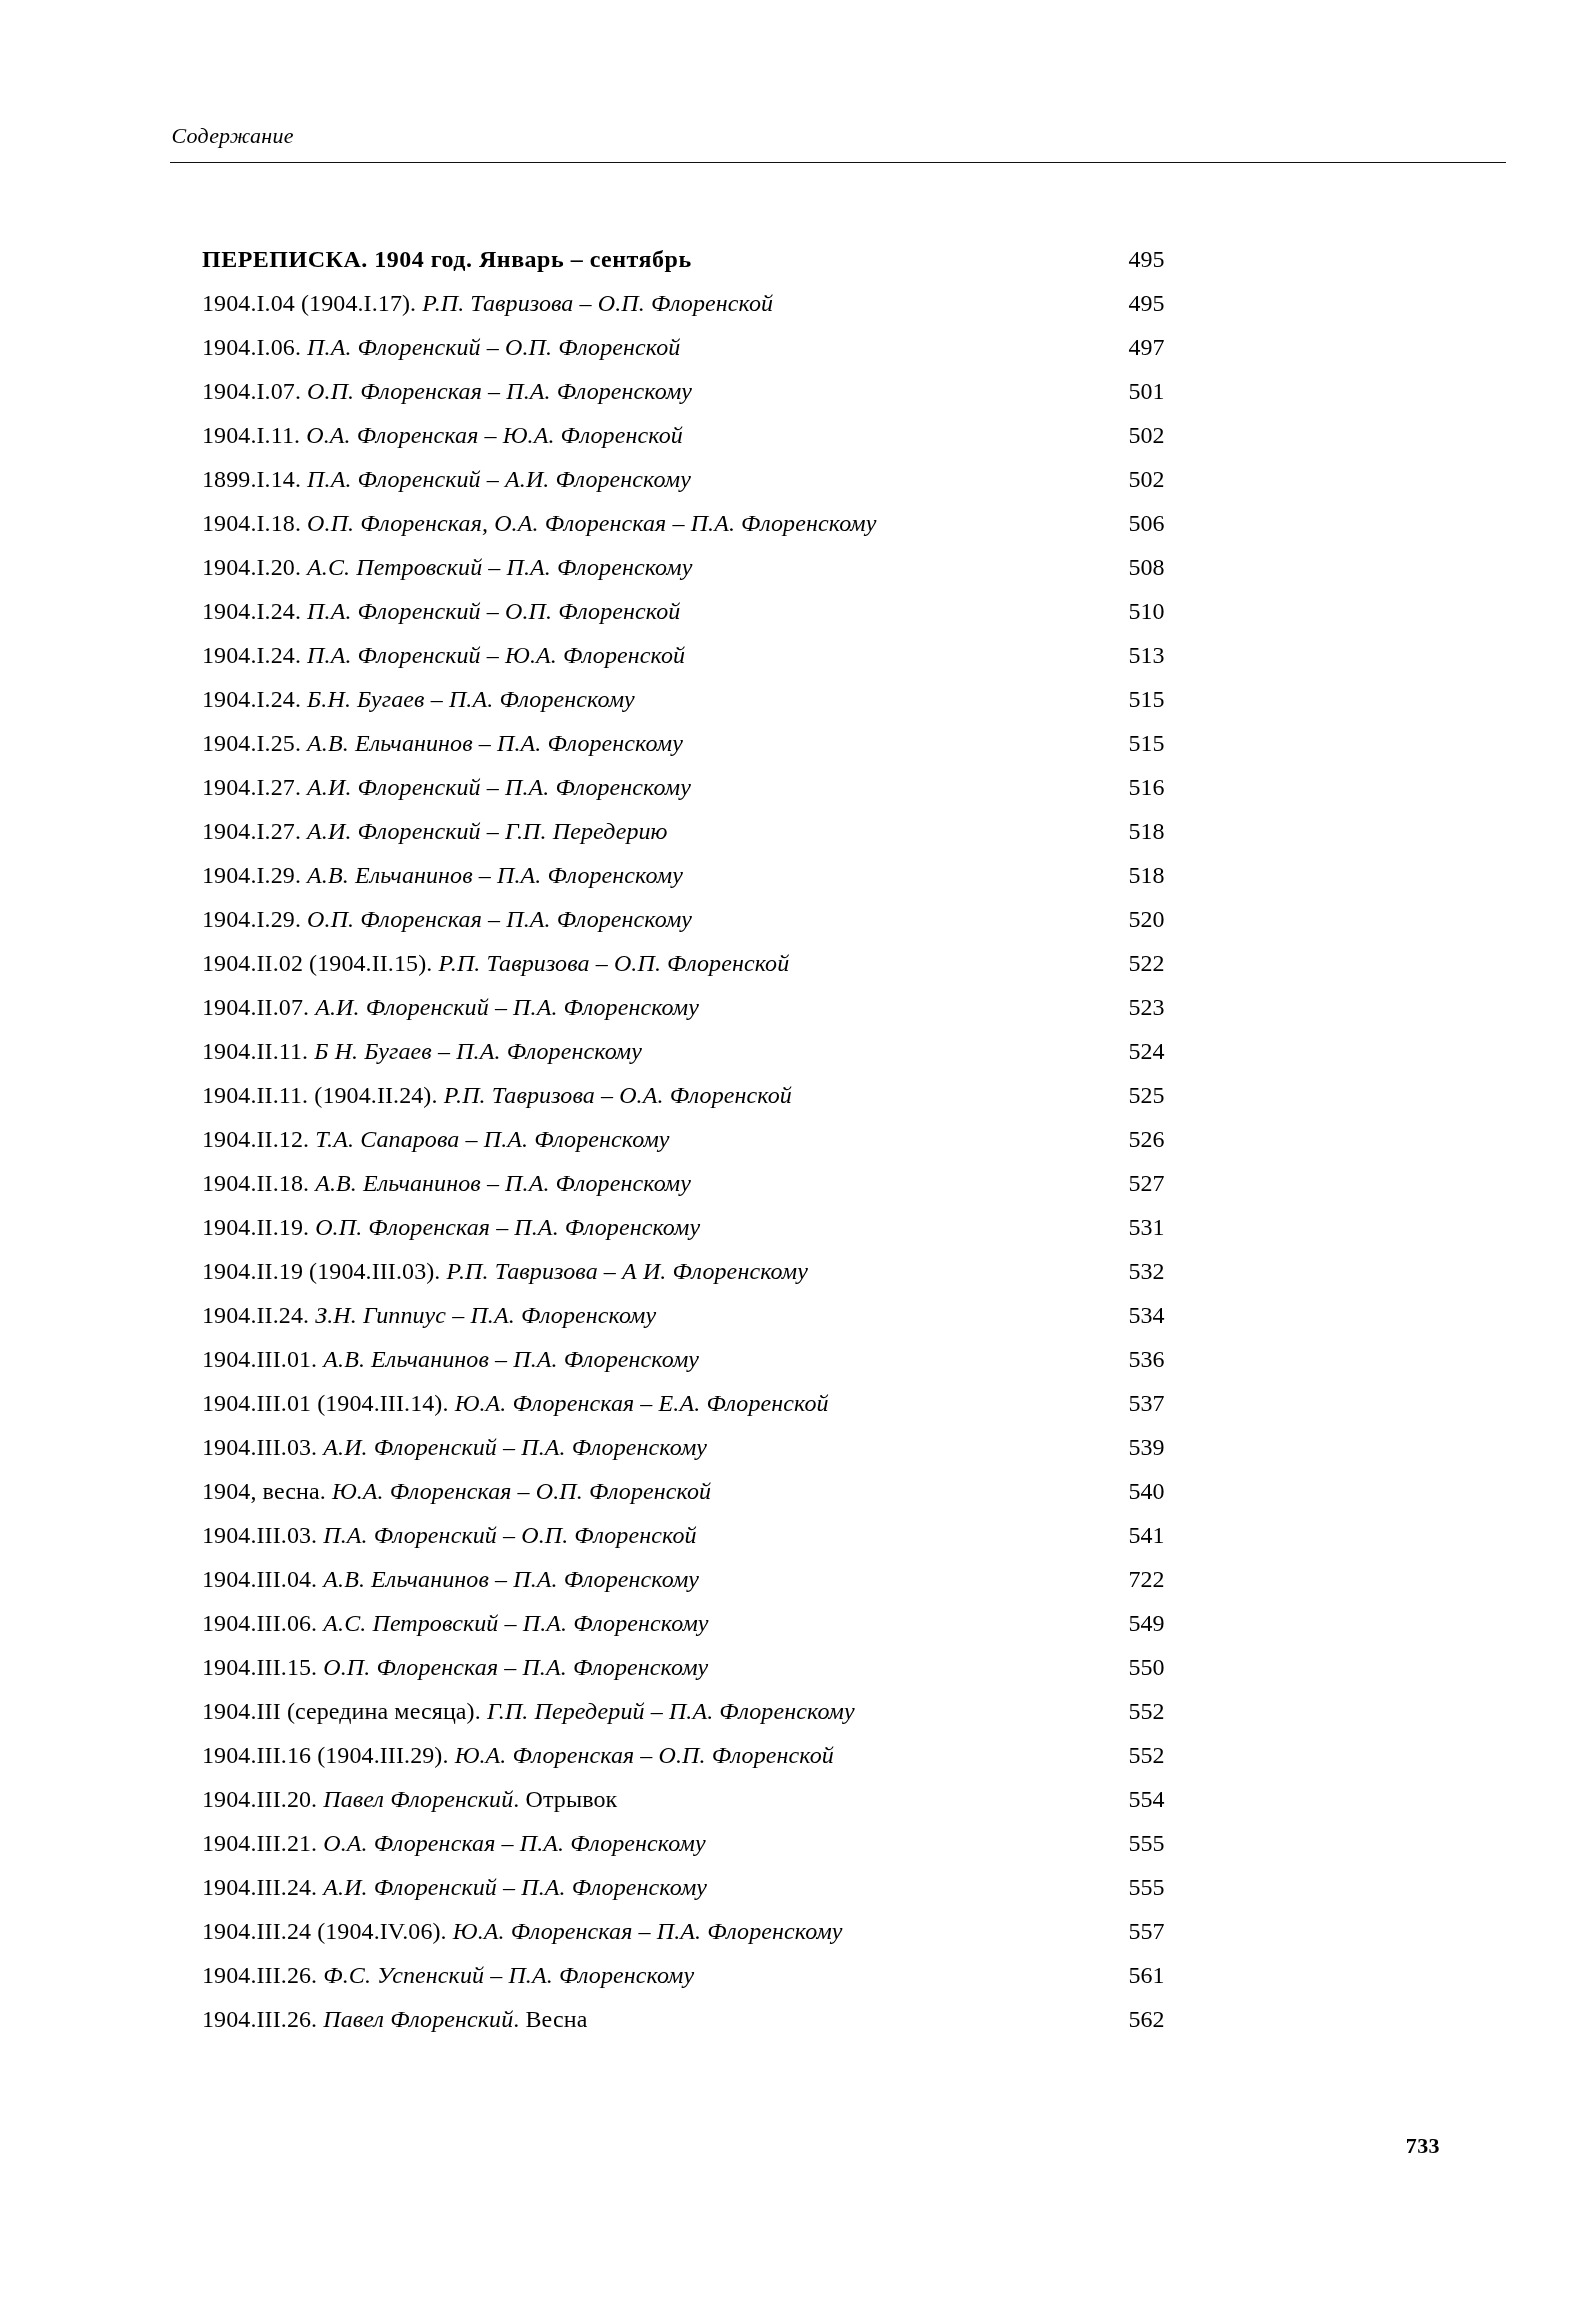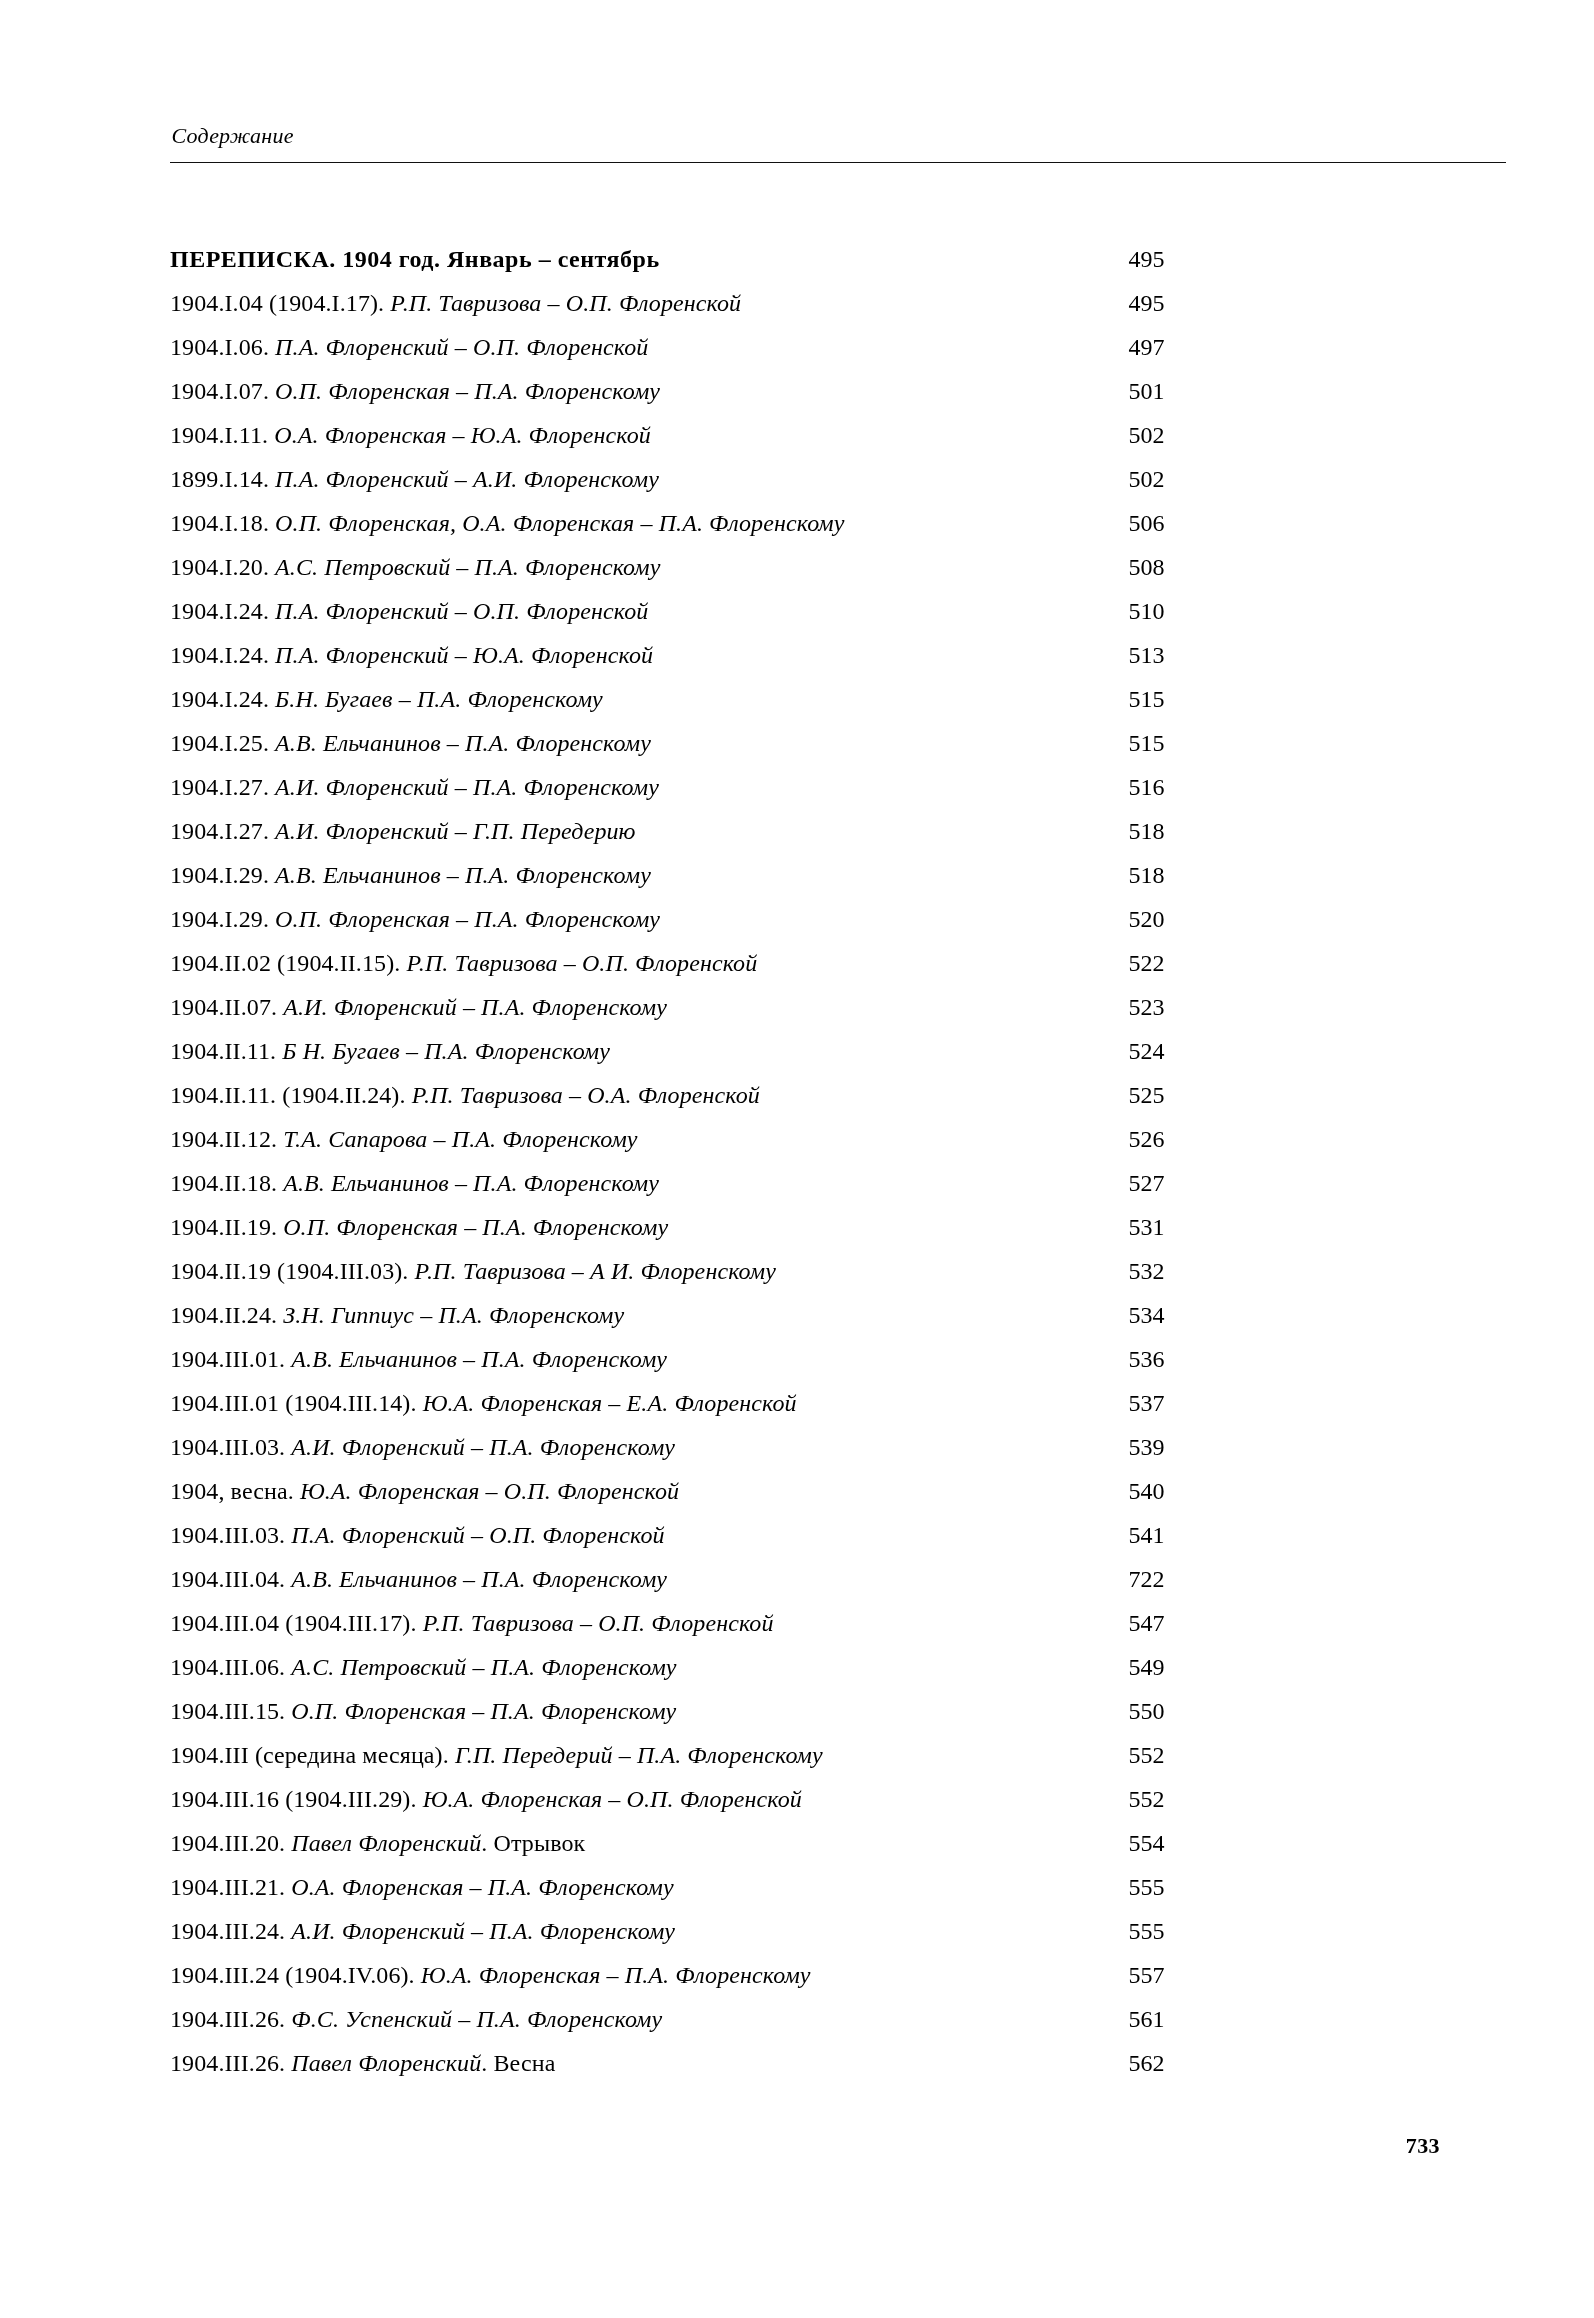--- a/index.html
+++ b/index.html
@@ -51,20 +51,21 @@
     display: flex;
     align-items: baseline;
     justify-content: space-between;
     height: 44px;
     line-height: 44px;
   }
   .toc-title {
     font-size: 24px;
     white-space: nowrap;
     letter-spacing: 0.1px;
+    margin-left: 32px;
   }
   .toc-page {
     font-size: 24px;
     min-width: 57px;
     text-align: left;
     padding-left: 19.6px;
     position: absolute;
     left: 939px;
   }
   .toc-row { position: relative; }
@@ -212,24 +213,20 @@
       </div>
       <div class="toc-row">
         <span class="toc-title"><span class="rm">1904.III.03. </span><span class="it">П.А. Флоренский – О.П. Флоренской</span><span class="rm"></span></span>
         <span class="toc-page">541</span>
       </div>
       <div class="toc-row">
         <span class="toc-title"><span class="rm">1904.III.04. </span><span class="it">А.В. Ельчанинов – П.А. Флоренскому</span><span class="rm"></span></span>
         <span class="toc-page">722</span>
       </div>
       <div class="toc-row">
-        <span class="toc-title"><span class="rm">1904.III.04 (1904.III.17). </span><span class="it">Р.П. Тавризова – О.П. Флоренской</span><span class="rm"></span></span>
-        <span class="toc-page">547</span>
-      </div>
-      <div class="toc-row">
         <span class="toc-title"><span class="rm">1904.III.06. </span><span class="it">А.С. Петровский – П.А. Флоренскому</span><span class="rm"></span></span>
         <span class="toc-page">549</span>
       </div>
       <div class="toc-row">
         <span class="toc-title"><span class="rm">1904.III.15. </span><span class="it">О.П. Флоренская – П.А. Флоренскому</span><span class="rm"></span></span>
         <span class="toc-page">550</span>
       </div>
       <div class="toc-row">
         <span class="toc-title"><span class="rm">1904.III (середина месяца). </span><span class="it">Г.П. Передерий – П.А. Флоренскому</span><span class="rm"></span></span>
         <span class="toc-page">552</span>

